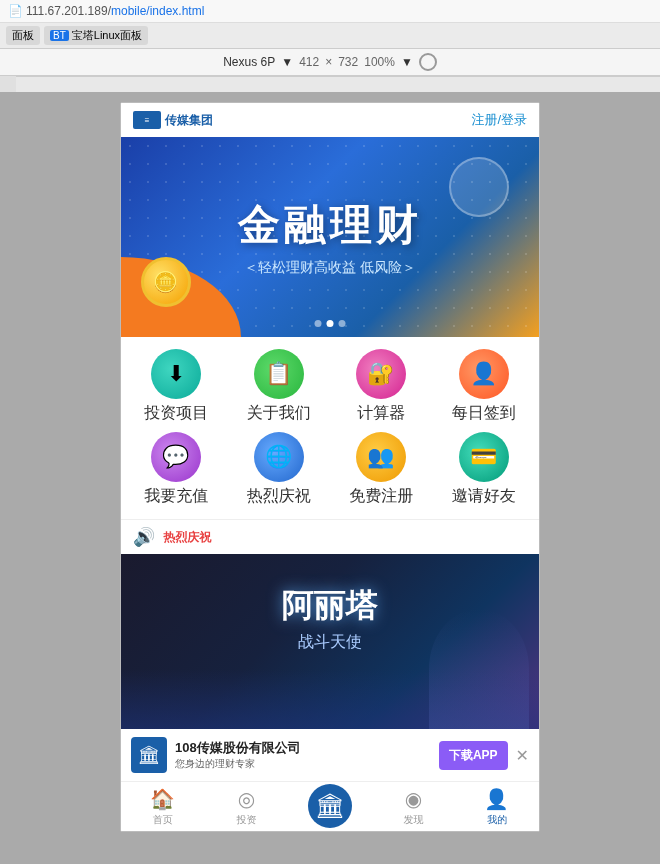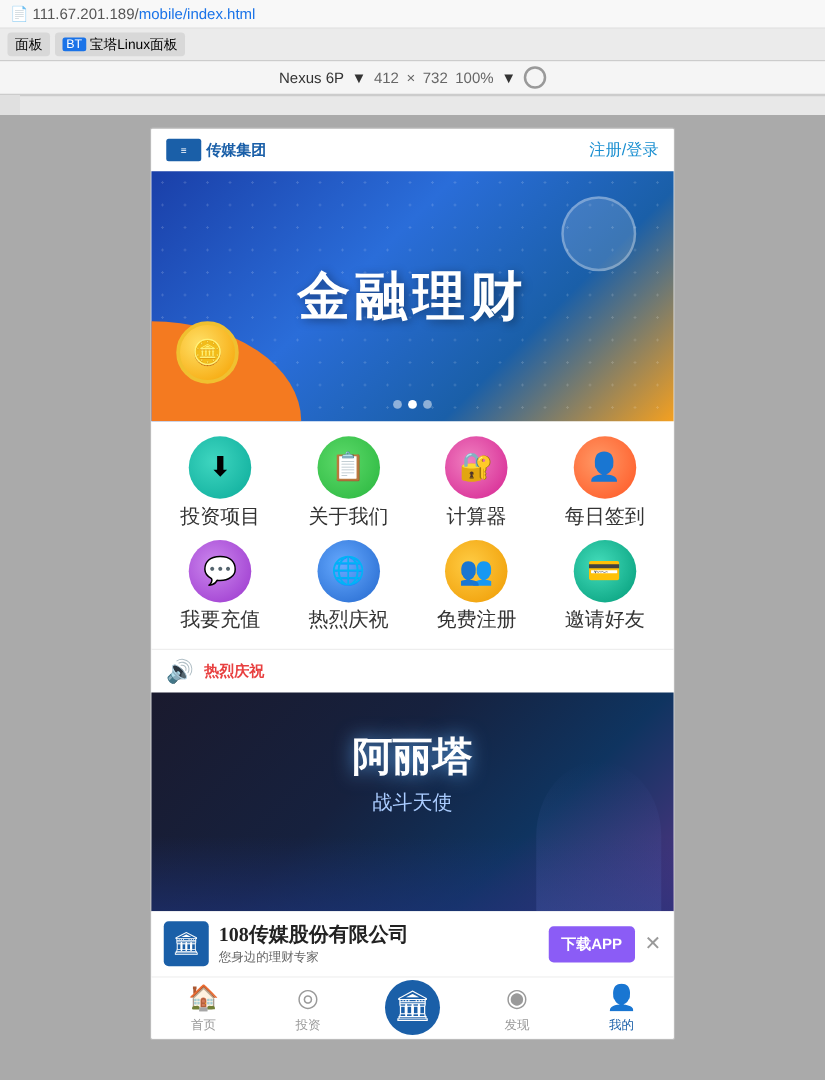--- a/index.html
+++ b/index.html
@@ -370,27 +370,26 @@
     }
     .fb-logo-img {
       font-size: 18px;
       color: white;
     }
     .fb-text {
       flex: 1;
       min-width: 0;
     }
     .fb-company {
-      font-size: 16px;
+      font-size: 13px;
       font-weight: bold;
       color: #222;
       white-space: nowrap;
       overflow: hidden;
       text-overflow: ellipsis;
-      font-family: Liberation Serif, serif;
     }
     .fb-desc {
       font-size: 10px;
       color: #666;
       white-space: nowrap;
       overflow: hidden;
       text-overflow: ellipsis;
     }
     .fb-download-btn {
       background: #8b5cf6;
@@ -494,20 +493,21 @@
         <div class="logo-icon">≡</div>
         <span class="logo-text-cn">传媒集团</span>
       </div>
       <span class="login-register">注册/登录</span>
     </div>
 
     <div class="hero-banner">
       <div class="dots-bg"></div>
       <div class="hero-orb"></div>
       <div class="hero-title-cn">金融理财</div>
+      <div class="hero-subtitle">＜轻松理财高收益 低风险＞</div>
       <div class="hero-coin">🪙</div>
       <div class="hero-orange-wave"></div>
       <div class="banner-dots">
         <div class="banner-dot"></div>
         <div class="banner-dot active"></div>
         <div class="banner-dot"></div>
       </div>
     </div>
 
     <div class="icon-grid">

